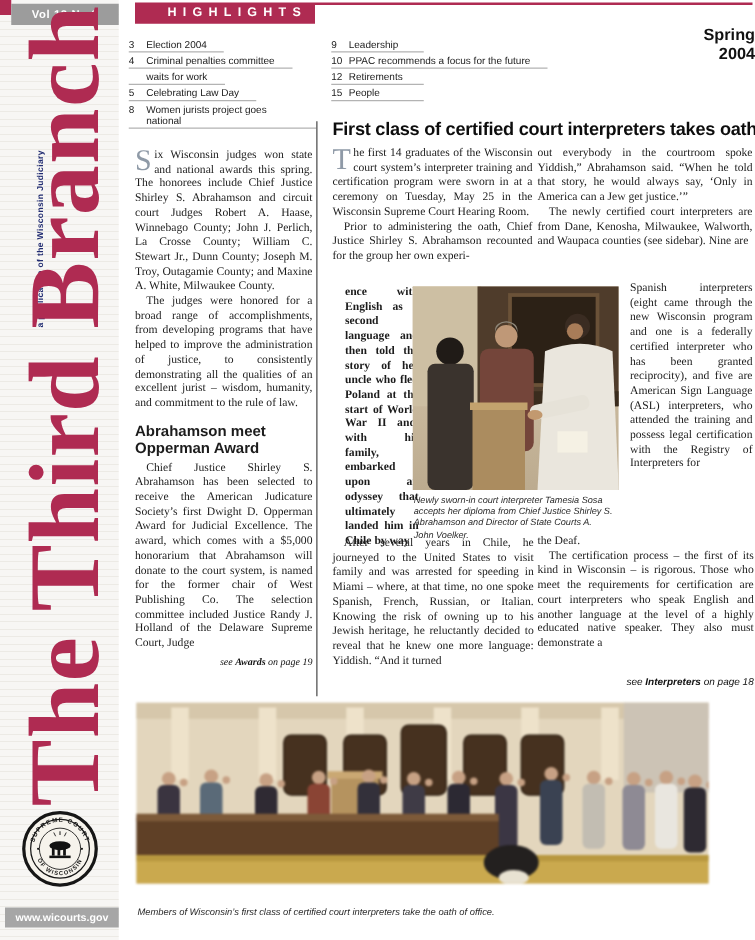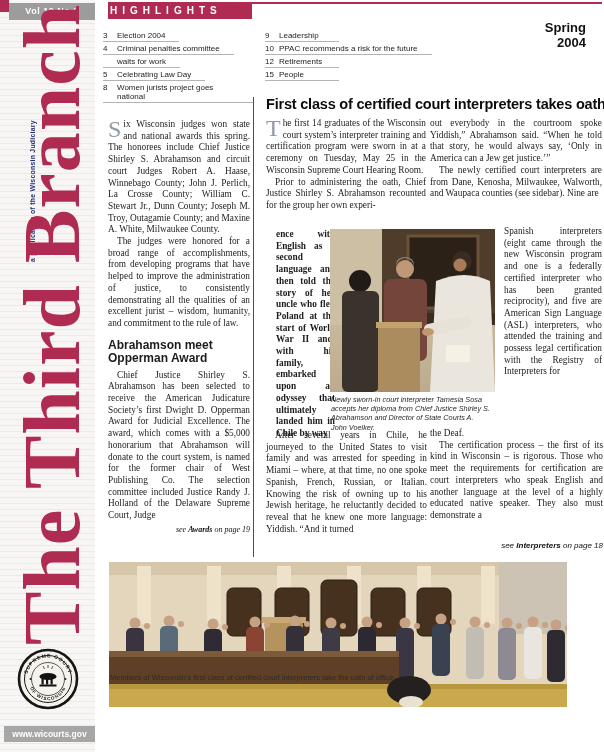--- a/index.html
+++ b/index.html
@@ -20,22 +20,22 @@
   #pub-line{left:29px;top:262px;width:200px;height:11px;
     transform:rotate(-90deg);transform-origin:0 0;
     font-size:6.8px;font-weight:bold;color:#222d72;letter-spacing:.3px;white-space:nowrap;}
   #seal{left:17px;top:648px;width:62px;height:62px;}
   #web-bar{left:4px;top:726px;width:91px;height:16px;background:#a6a6a6;
     color:#fff;font-size:8.5px;font-weight:bold;text-align:center;line-height:16px;}
 
   
   #top-rule{left:252px;top:2px;width:350px;height:2px;background:#af2b52;}
   #hl-bar{left:108px;top:2px;width:144px;height:17px;background:#af2b52;
-    color:#fff;font-size:10px;font-weight:bold;letter-spacing:5px;line-height:17px;padding-left:2px;box-sizing:border-box;}
-  #season{right:18px;top:20px;width:70px;text-align:right;
+    color:#fff;font-size:10px;font-weight:bold;letter-spacing:5px;line-height:17px;padding-left:26px;box-sizing:border-box;}
+  #season{right:0;top:20px;width:70px;text-align:right;
     font-size:13px;font-weight:bold;line-height:15px;color:#111;}
   .hl-col{font-size:8px;color:#222;}
   #hl-col1{left:103px;top:29px;width:150px;}
   #hl-col2{left:265px;top:29px;width:200px;}
   .hl-row{display:flex;gap:5px;border-bottom:1px solid #b3b3b3;
     width:fit-content;padding:1.5px 14px 1.5px 0;min-width:60px;}
   .hl-row .num{min-width:9px;}
 
   
   #v-rule{left:253px;top:97px;width:1px;height:460px;background:#4d4d4d;}
@@ -64,22 +64,22 @@
   #colB-bottom{left:430px;top:428px;width:173px;}
   #main-jump{left:430px;top:541px;width:173px;}
 
   
   #inset-photo{left:330px;top:229px;width:165px;height:163px;}
   #inset-photo svg{filter:blur(.6px);}
   #inset-caption{left:331px;top:395px;width:160px;
     font-size:7.3px;font-style:italic;line-height:9.2px;color:#2a2a2a;}
   #bottom-photo{left:109px;top:562px;width:458px;height:145px;}
   #bottom-photo svg{filter:blur(.7px);}
-  #bottom-caption{left:110px;top:673px;width:470px;
-    font-size:7.5px;color:#2a2a2a;}
+  #bottom-caption{left:110px;top:725px;width:470px;
+    font-size:7.5px;font-style:italic;color:#2a2a2a;}
 </style>
 </head>
 <body>
 
 <div id="page">
 
   <div id="sidebar" class="abs">
     <div id="corner-block" class="abs"></div>
     <div id="vol-bar" class="abs">Vol 12 No 2</div>
     <div id="pub-line" class="abs">a publication of the Wisconsin Judiciary</div>
@@ -148,21 +148,21 @@
     </div>
   </div>
 
   <div id="hl-col2" class="abs hl-col">
     <div class="hl-row">
       <span class="num">9</span>
       <span class="txt">Leadership</span>
     </div>
     <div class="hl-row">
       <span class="num">10</span>
-      <span class="txt">PPAC recommends a risk for the future</span>
+      <span class="txt">PPAC recommends a focus for the future</span>
     </div>
     <div class="hl-row">
       <span class="num">12</span>
       <span class="txt">Retirements</span>
     </div>
     <div class="hl-row">
       <span class="num">15</span>
       <span class="txt">People</span>
     </div>
   </div>

